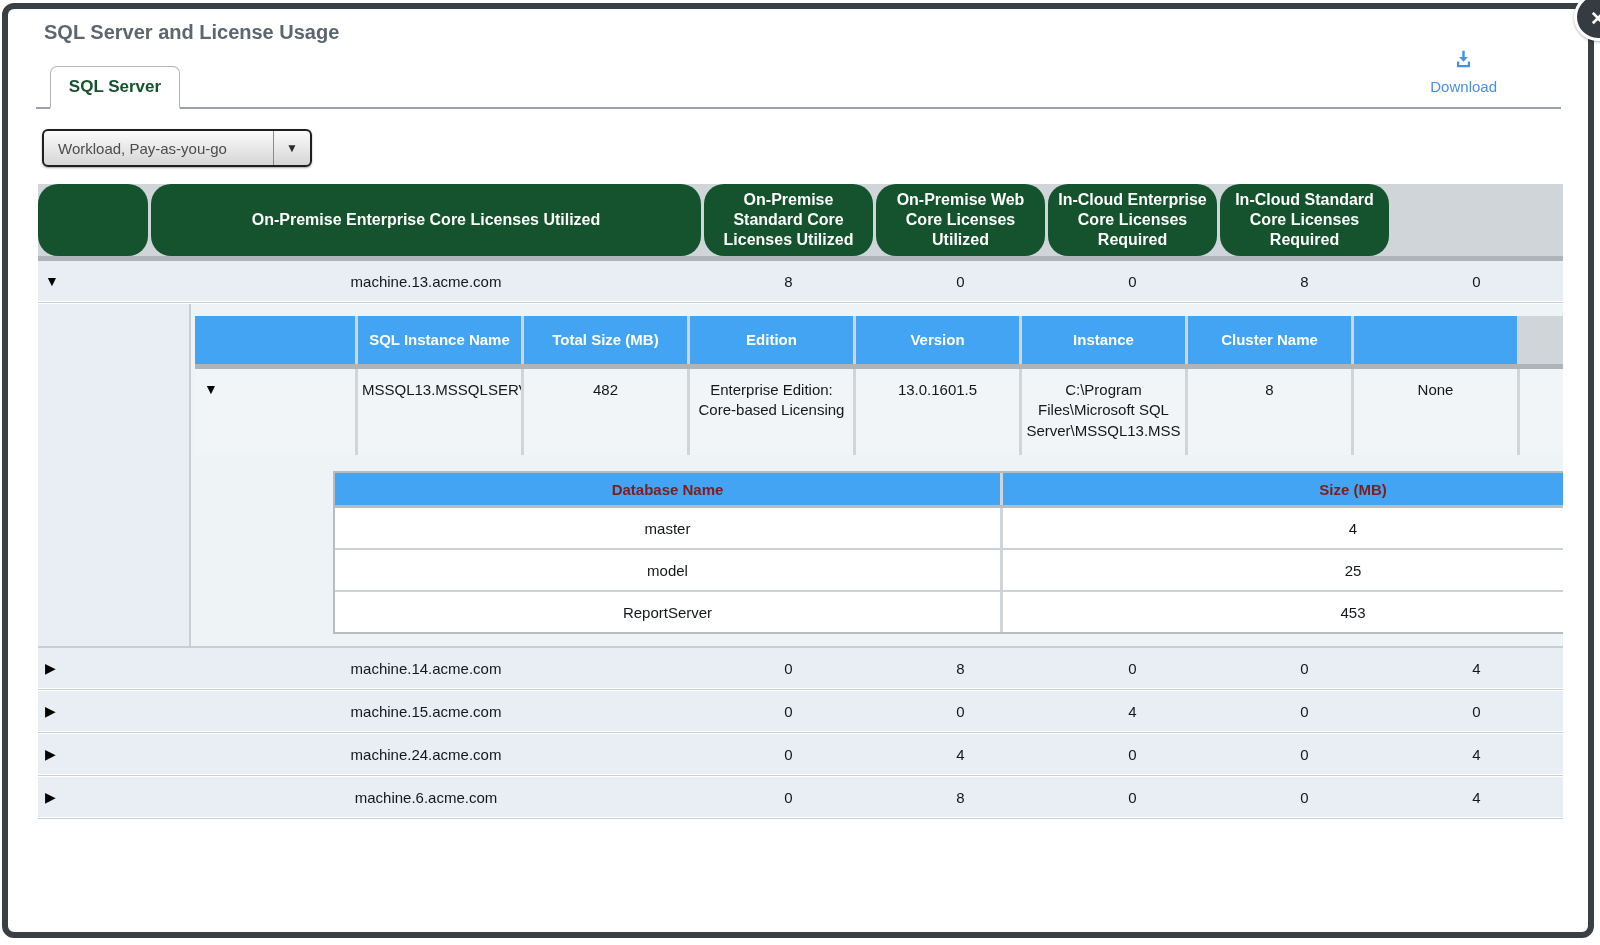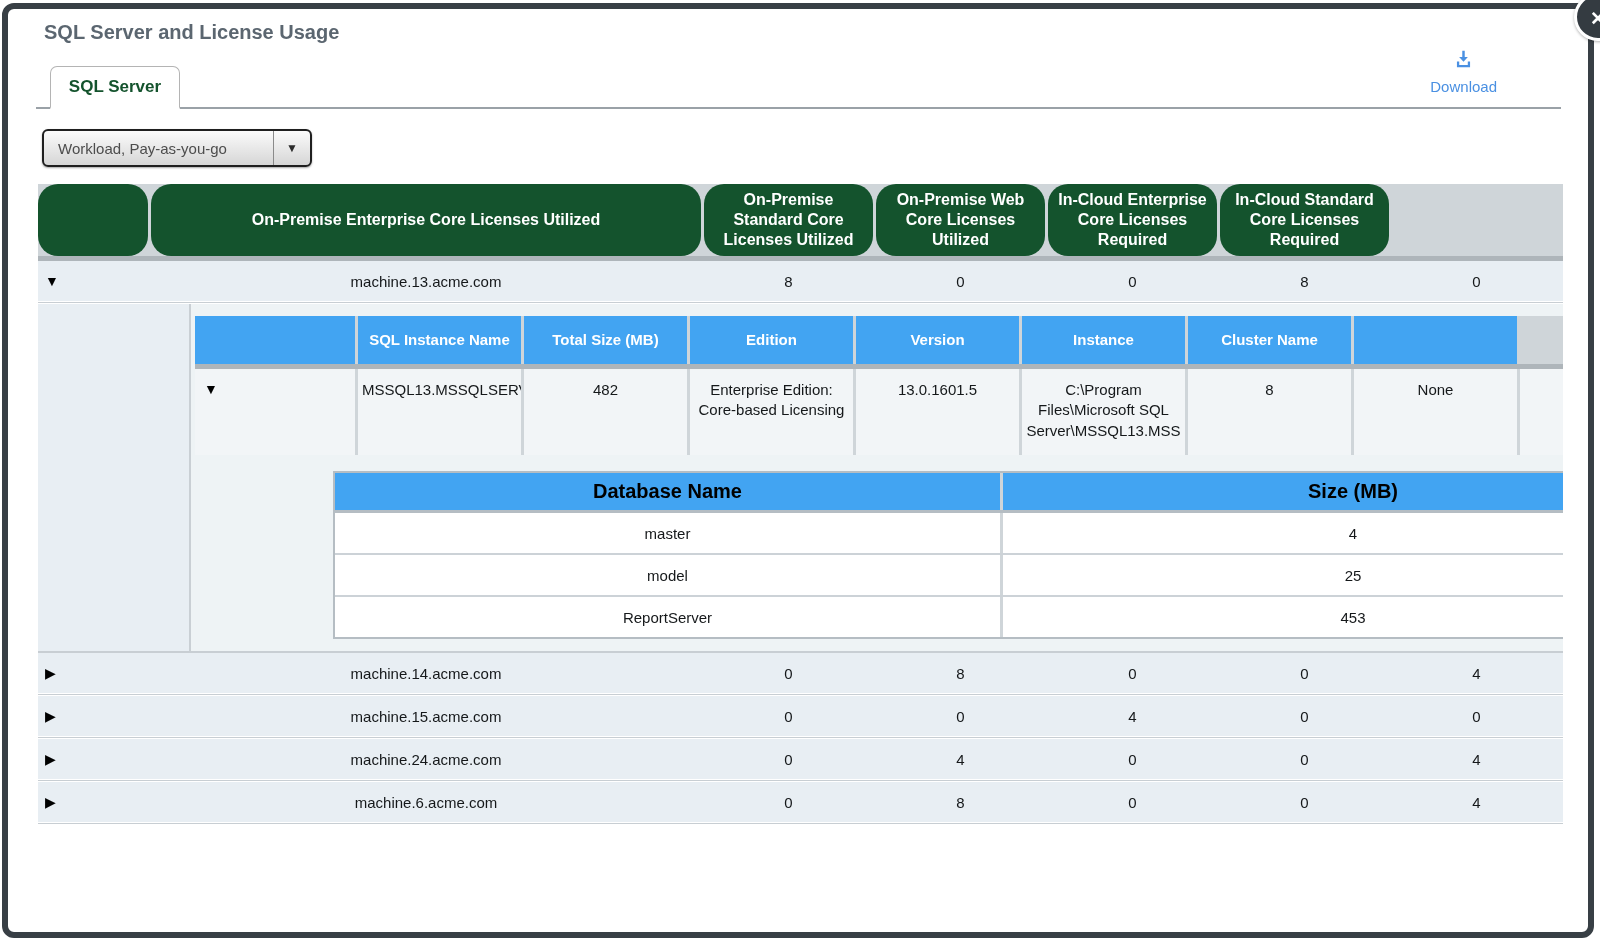--- a/index.html
+++ b/index.html
@@ -77,21 +77,21 @@
            padding:11px 6px 6px; text-align:center; line-height:1.35; }
   .ncell.arrow { justify-content:flex-start; padding-left:9px; font-size:14px; color:#000; }
   .ncell.clip { overflow:hidden; white-space:nowrap; justify-content:flex-start;
                 padding-left:4px; }
 
   
   .db-table { margin:16px 0 0 138px; width:1368px;
               border:2px solid #b5bdc3; background:#cfd5d9; }
   .db-grid { display:grid; grid-template-columns:665px 700px; column-gap:3px; }
   .db-grid.hdr { border-bottom:3px solid #b5bdc3; }
-  .dbh { background:#42a4f2; color:#000000; font-size:20px; font-weight:bold;
+  .dbh { background:#42a4f2; color:#7f1d1d; font-size:15px; font-weight:bold;
          text-align:right; padding:7px 4px; min-height:32px;
          display:flex; align-items:center; justify-content:center; }
   .dbc { background:#fff; font-size:15px; color:#15181a; min-height:40px;
          display:flex; align-items:center; justify-content:center; }
   .db-sep { height:2px; background:#ccd2d7; }
 </style>
 </head>
 <body>
 
 <div class="viewport">

